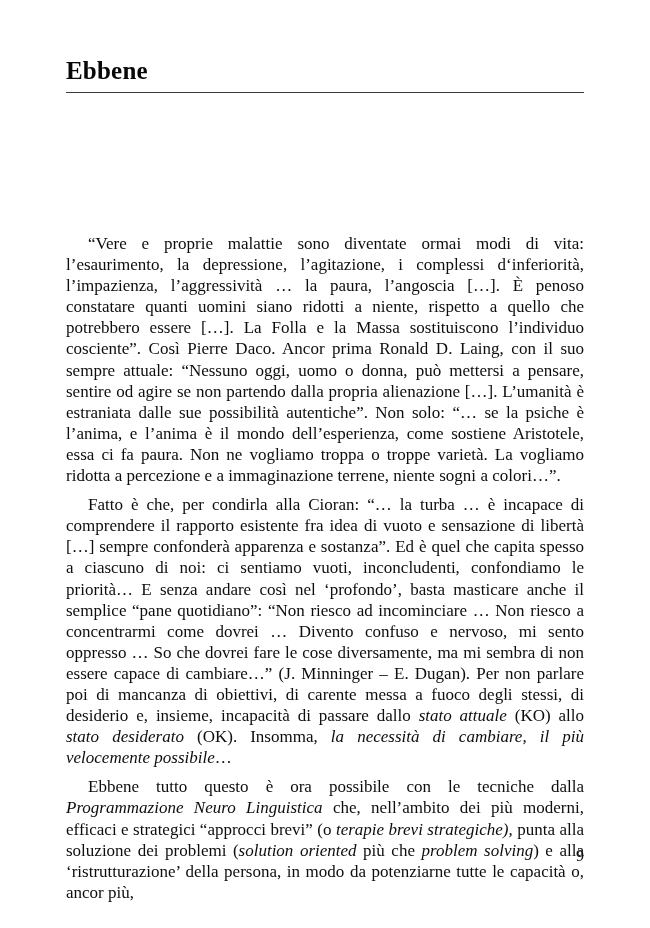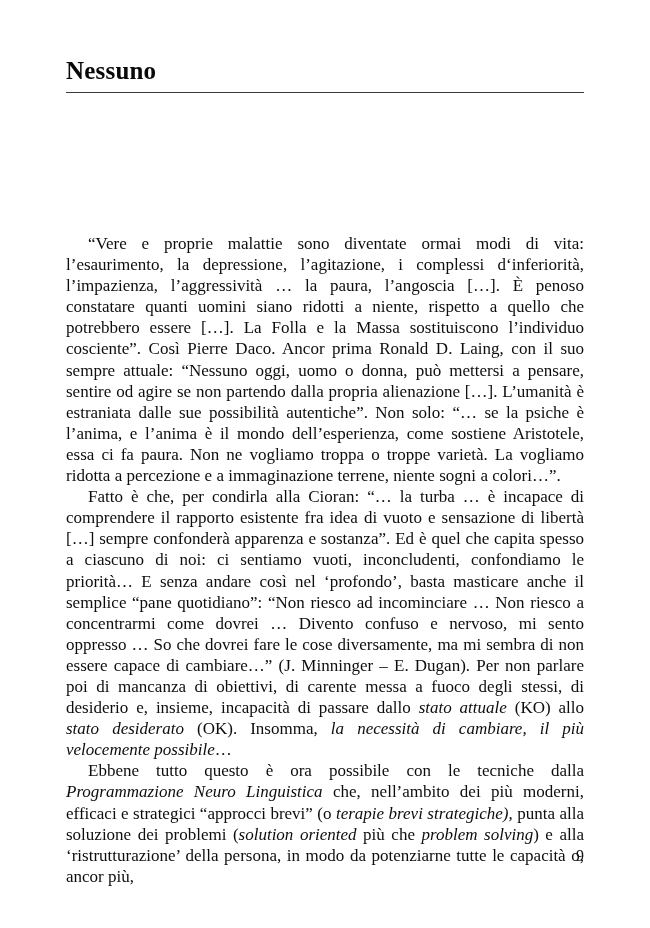--- a/index.html
+++ b/index.html
@@ -59,21 +59,21 @@
     margin: 0;
     font-size: 17px;
     line-height: 21.1px;
     text-align: justify;
     text-justify: inter-word;
     text-indent: 22px;
     hyphens: manual;
     word-spacing: 0.1px;
   }
   .para + .para {
-    margin-top: 0;
+    margin-top: 8px;
   }
   .para i, .para em {
     font-style: italic;
   }
 
   
   .folio {
     position: absolute;
     left: 0;
     top: 846px;
@@ -83,21 +83,21 @@
     line-height: 20px;
     color: #111111;
   }
 </style>
 </head>
 <body>
 
 <div class="page">
 
   <div class="chapter-head">
-    <h1 class="chapter-title">Nessuno</h1>
+    <h1 class="chapter-title">Ebbene</h1>
     <div class="title-rule"></div>
   </div>
 
   <div class="body-block">
 
     <p class="para"><span>“Vere e proprie malattie sono diventate ormai modi di vita: l’esaurimento, la depressione, l’agitazione, i complessi d‘inferiorità, l’impazienza, l’aggressività … la paura, l’angoscia […]. È penoso constatare quanti uomini siano ridotti a niente, rispetto a quello che potrebbero essere […]. La Folla e la Massa sostituiscono l’individuo cosciente”. Così Pierre Daco. Ancor prima Ronald D. Laing, con il suo sempre attuale: “Nessuno oggi, uomo o donna, può mettersi a pensare, sentire od agire se non partendo dalla propria alienazione […]. L’umanità è estraniata dalle sue possibilità autentiche”. Non solo: “… se la psiche è l’anima, e l’anima è il mondo dell’esperienza, come sostiene Aristotele, essa ci fa paura. Non ne vogliamo troppa o troppe varietà. La vogliamo ridotta a percezione e a immaginazione terrene, niente sogni a colori…”.</span></p>
 
     <p class="para"><span>Fatto è che, per condirla alla Cioran: “… la turba … è incapace di comprendere il rapporto esistente fra idea di vuoto e sensazione di libertà […] sempre confonderà apparenza e sostanza”. Ed è quel che capita spesso a ciascuno di noi: ci sentiamo vuoti, inconcludenti, confondiamo le priorità… E senza andare così nel ‘profondo’, basta masticare anche il semplice “pane quotidiano”: “Non riesco ad incominciare … Non riesco a concentrarmi come dovrei … Divento confuso e nervoso, mi sento oppresso … So che dovrei fare le cose diversamente, ma mi sembra di non essere capace di cambiare…” (J. Minninger – E. Dugan). Per non parlare poi di mancanza di obiettivi, di carente messa a fuoco degli stessi, di desiderio e, insieme, incapacità di passare dallo </span><i>stato attuale</i><span> (KO) allo </span><i>stato desiderato</i><span> (OK). Insomma, </span><i>la necessità di cambiare, il più velocemente possibile</i><span>…</span></p>
 
     <p class="para"><span>Ebbene tutto questo è ora possibile con le tecniche dalla </span><i>Programmazione Neuro Linguistica</i><span> che, nell’ambito dei più moderni, efficaci e strategici “approcci brevi” (o </span><i>terapie brevi strategiche),</i><span> punta alla soluzione dei problemi (</span><i>solution oriented</i><span> più che </span><i>problem solving</i><span>) e alla ‘ristrutturazione’ della persona, in modo da potenziarne tutte le capacità o, ancor più,</span></p>

